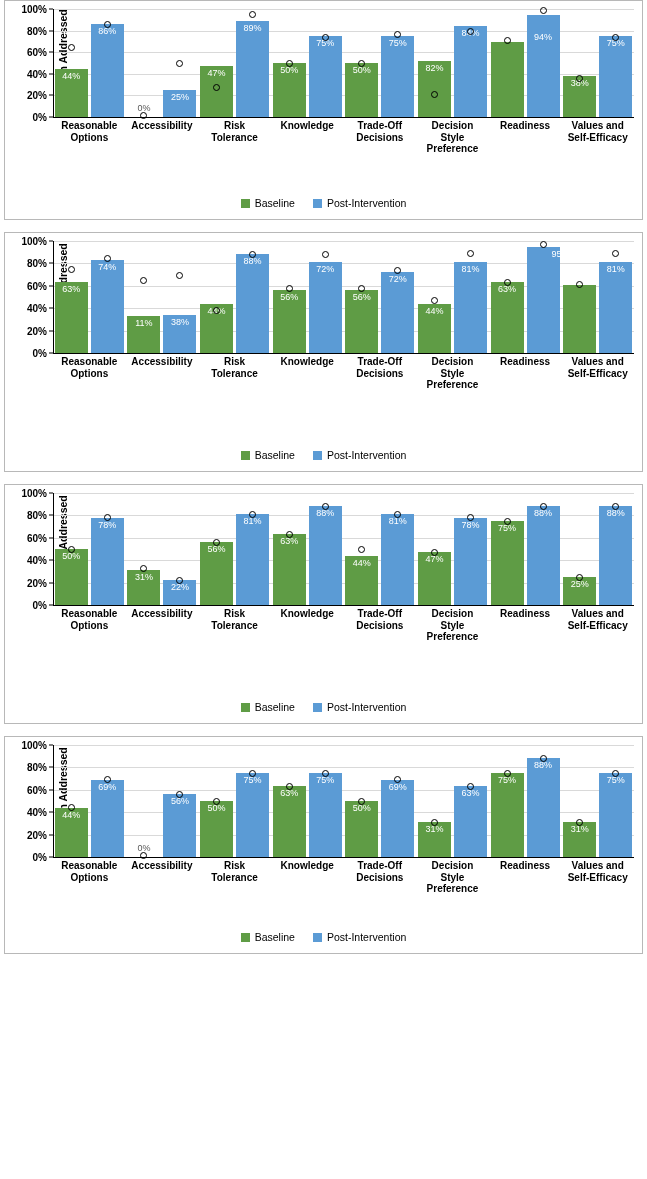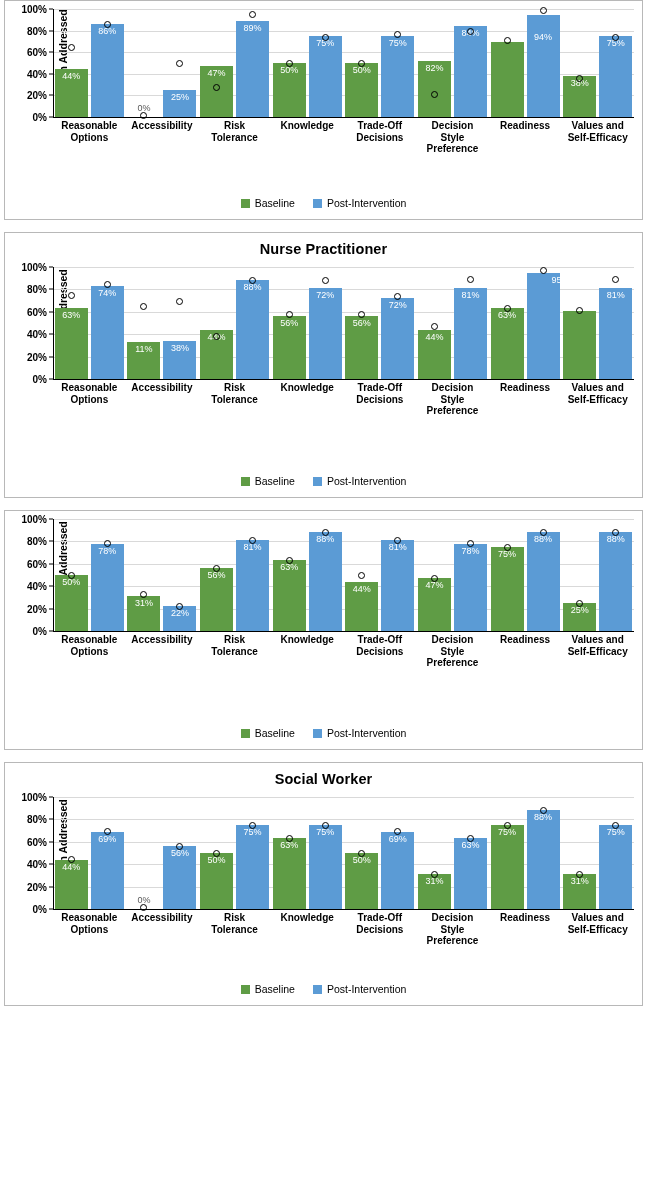--- a/index.html
+++ b/index.html
@@ -237,21 +237,20 @@
           <span class="swatch" style="background: rgb(95, 156, 69);"></span>
           <span>Baseline</span>
         </div>
         <div class="legend-item">
           <span class="swatch" style="background: rgb(91, 155, 213);"></span>
           <span>Post-Intervention</span>
         </div>
       </div>
     </div>
     <div class="chart-panel">
-      <div class="chart-title">Nurse Practitioner</div>
       <div class="plot-wrap" style="height: 164px;">
         <div class="ylabel" style="top: 64px;">% Domain Addressed</div>
         <div class="yaxis-ticks" style="width: 48px; height: 120px;">
           <div class="ytick" style="top: 120px;">0%</div>
           <div class="tickmark" style="top: 120px;"></div>
           <div class="ytick" style="top: 97.6px;">20%</div>
           <div class="tickmark" style="top: 97.6px;"></div>
           <div class="ytick" style="top: 75.2px;">40%</div>
           <div class="tickmark" style="top: 75.2px;"></div>
           <div class="ytick" style="top: 52.8px;">60%</div>
@@ -442,21 +441,20 @@
           <span class="swatch" style="background: rgb(95, 156, 69);"></span>
           <span>Baseline</span>
         </div>
         <div class="legend-item">
           <span class="swatch" style="background: rgb(91, 155, 213);"></span>
           <span>Post-Intervention</span>
         </div>
       </div>
     </div>
     <div class="chart-panel">
-      <div class="chart-title">Social Worker</div>
       <div class="plot-wrap" style="height: 164px;">
         <div class="ylabel" style="top: 64px;">% Domain Addressed</div>
         <div class="yaxis-ticks" style="width: 48px; height: 120px;">
           <div class="ytick" style="top: 120px;">0%</div>
           <div class="tickmark" style="top: 120px;"></div>
           <div class="ytick" style="top: 97.6px;">20%</div>
           <div class="tickmark" style="top: 97.6px;"></div>
           <div class="ytick" style="top: 75.2px;">40%</div>
           <div class="tickmark" style="top: 75.2px;"></div>
           <div class="ytick" style="top: 52.8px;">60%</div>

